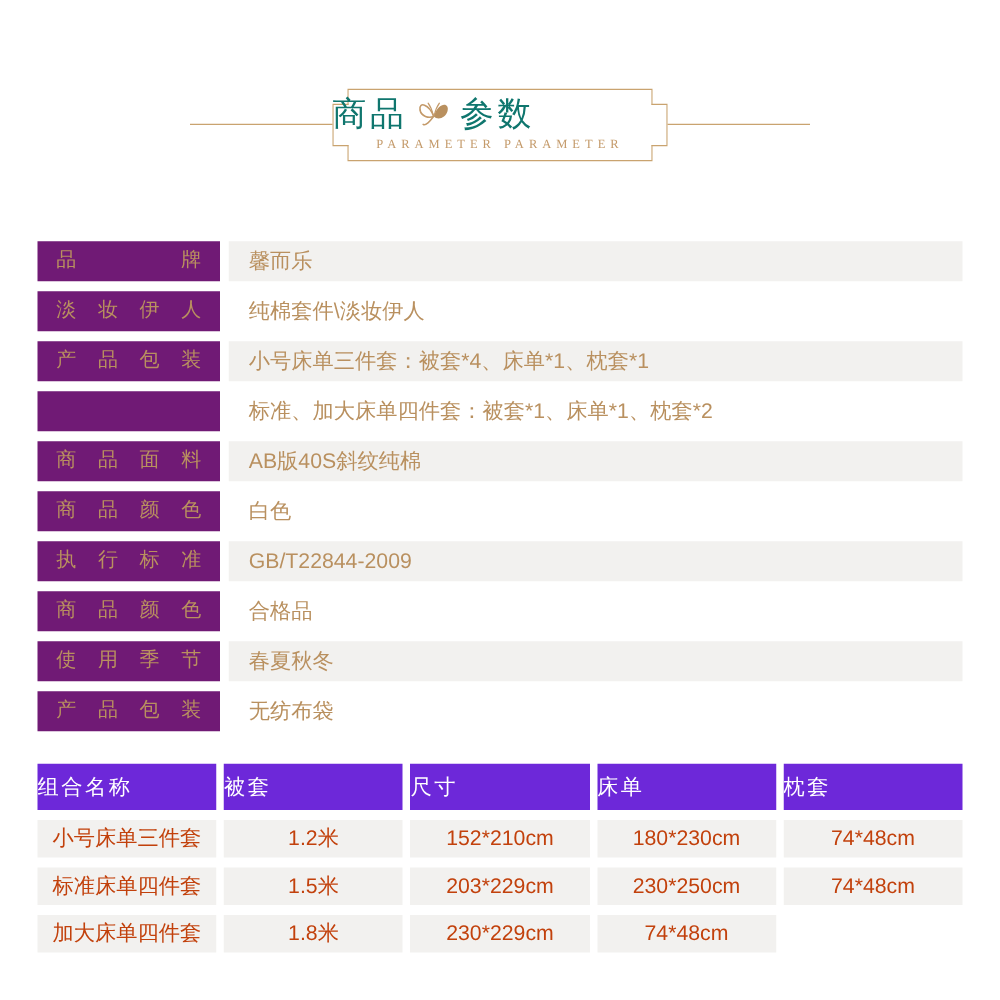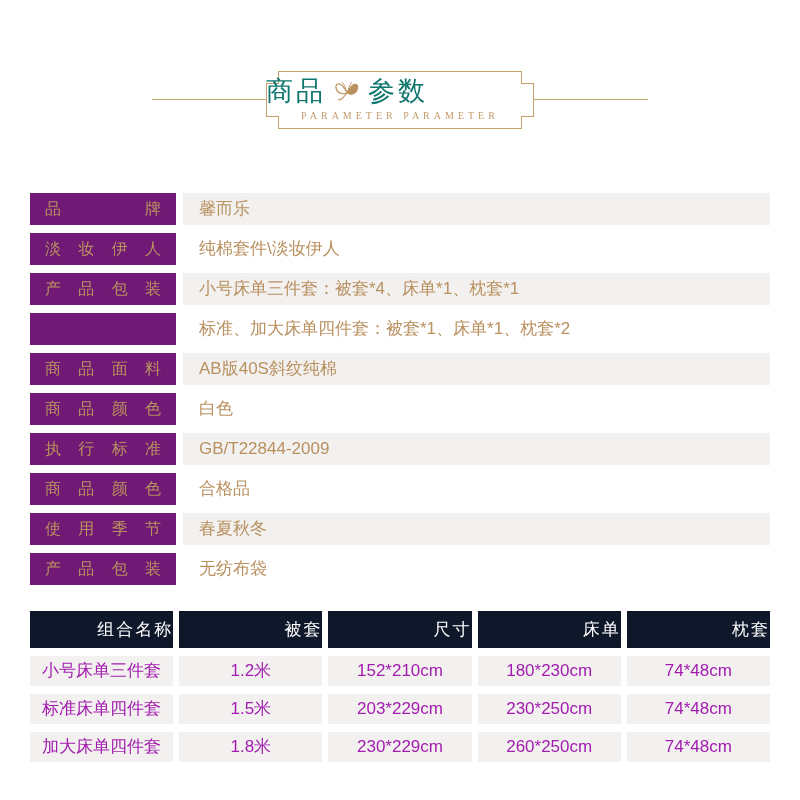--- a/index.html
+++ b/index.html
@@ -37,27 +37,27 @@
   .p-spacer{width:7px;flex:0 0 auto;}
   .p-value{
     flex:1;height:32px;line-height:32px;padding-left:16px;
     color:#b9905f;font-size:17px;white-space:nowrap;overflow:hidden;
   }
   .p-value.band{background:#f2f1ef;}
   
   .size-table{position:absolute;left:30px;top:611px;width:740px;}
   .t-grid{display:grid;grid-template-columns:repeat(5,1fr);column-gap:6px;}
   .t-h{
-    height:37px;line-height:37px;background:#0f172a;color:#ffffff;
-    font-size:17px;letter-spacing:2px;text-align:right;white-space:nowrap;overflow:hidden;
+    height:37px;line-height:37px;background:#6d28d9;color:#ffffff;
+    font-size:17px;letter-spacing:2px;text-align:left;white-space:nowrap;overflow:hidden;
   }
   .t-head{margin-bottom:8px;}
   .t-body{display:flex;flex-direction:column;gap:8px;}
   .t-c{
-    height:30px;line-height:30px;background:#f2f1ef;color:#a21caf;
+    height:30px;line-height:30px;background:#f2f1ef;color:#c2410c;
     font-size:17px;text-align:center;white-space:nowrap;overflow:hidden;
   }
 </style>
 </head>
 <body>
 
 <div class="page">
 
   <div>
     <div class="orn-line left"></div>
@@ -155,19 +155,18 @@
         <div class="t-c">标准床单四件套</div>
         <div class="t-c">1.5米</div>
         <div class="t-c">203*229cm</div>
         <div class="t-c">230*250cm</div>
         <div class="t-c">74*48cm</div>
       </div>
       <div class="t-grid">
         <div class="t-c">加大床单四件套</div>
         <div class="t-c">1.8米</div>
         <div class="t-c">230*229cm</div>
-        <div class="t-c">260*250cm</div>
         <div class="t-c">74*48cm</div>
       </div>
     </div>
   </div>
 
 </div>
 
 </body></html>

